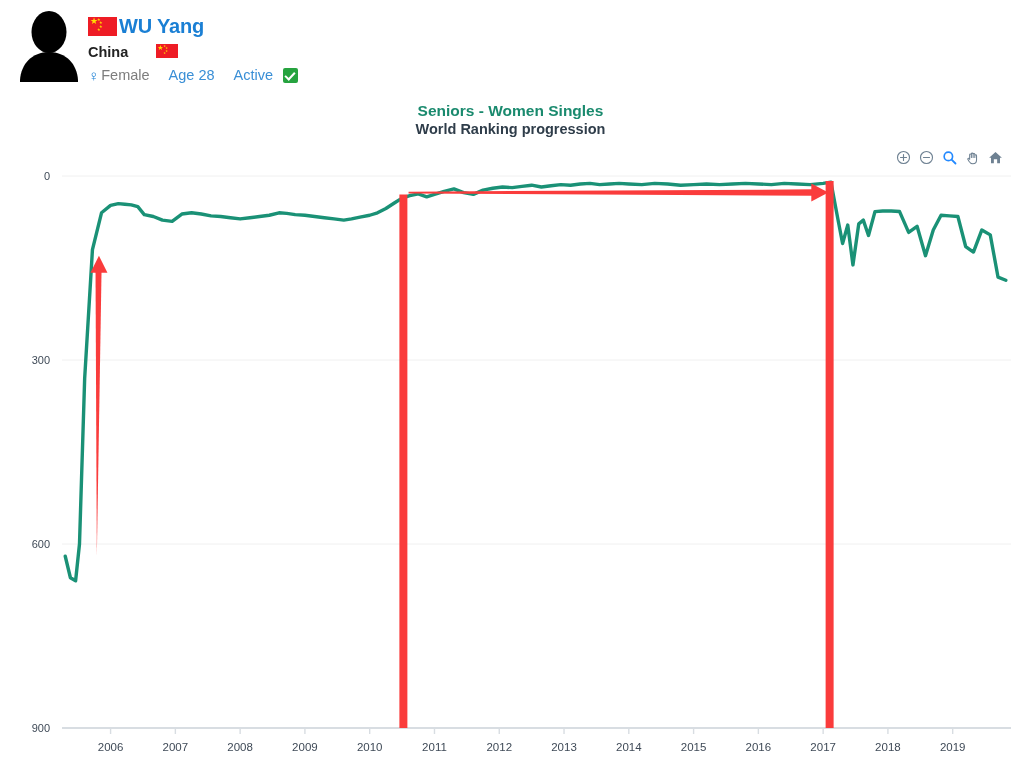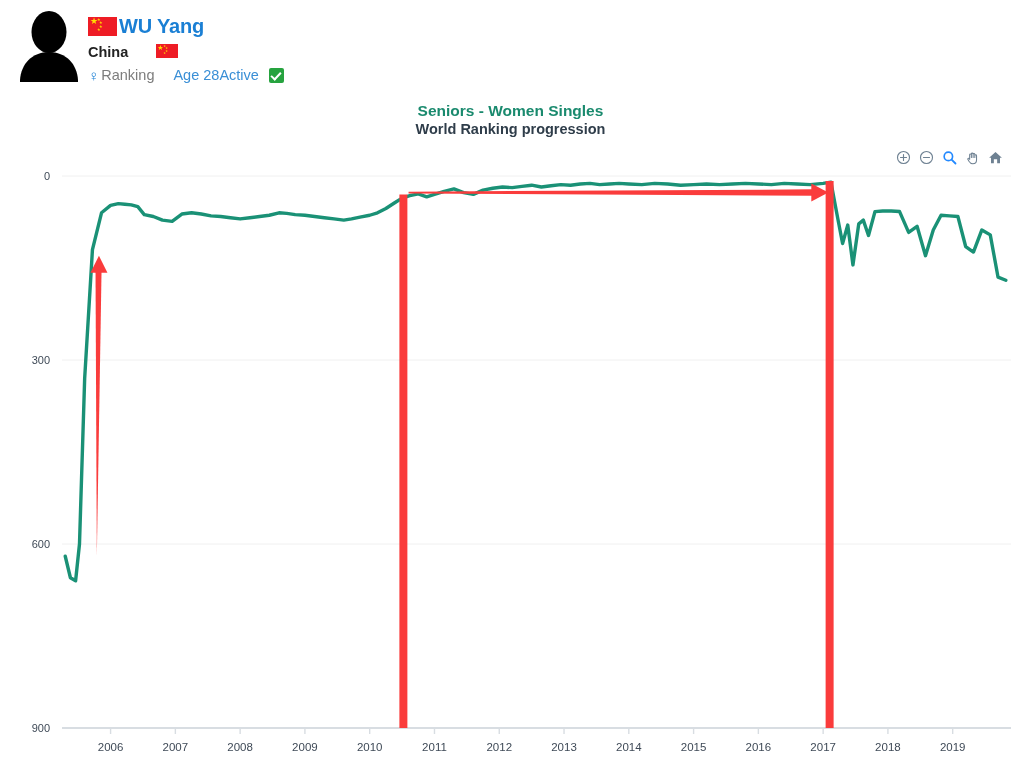--- a/index.html
+++ b/index.html
@@ -98,20 +98,21 @@
     font-size: 15px;
     margin-right: 2px;
     line-height: 1;
   }
   #gender-label {
     color: #7d7d7d;
     margin-right: 19px;
   }
   #age-label {
     color: #3a8fd6;
+    margin-right: 19px;
   }
   #active-label {
     color: #3a8fd6;
     margin-right: 10px;
   }
   #active-badge {
     display: inline-block;
     width: 15px;
     height: 15px;
     background: #26a33f;
@@ -225,21 +226,21 @@
       <span class="star-main">★</span>
       <span class="star-mini" style="left:7px; top:1px;">★</span>
       <span class="star-mini" style="left:9px; top:3px;">★</span>
       <span class="star-mini" style="left:9px; top:6px;">★</span>
       <span class="star-mini" style="left:7px; top:8px;">★</span>
     </span>
   </div>
 
   <div id="meta-row">
     <span id="gender-icon">♀</span>
-    <span id="gender-label">Ranking</span>
+    <span id="gender-label">Female</span>
     <span id="age-label">Age 28</span>
     <span id="active-label">Active</span>
     <span id="active-badge"></span>
   </div>
 </div>
 
 <div id="chart-panel">
 
   <div id="chart-title">Seniors - Women Singles</div>
   <div id="chart-subtitle">World Ranking progression</div>

